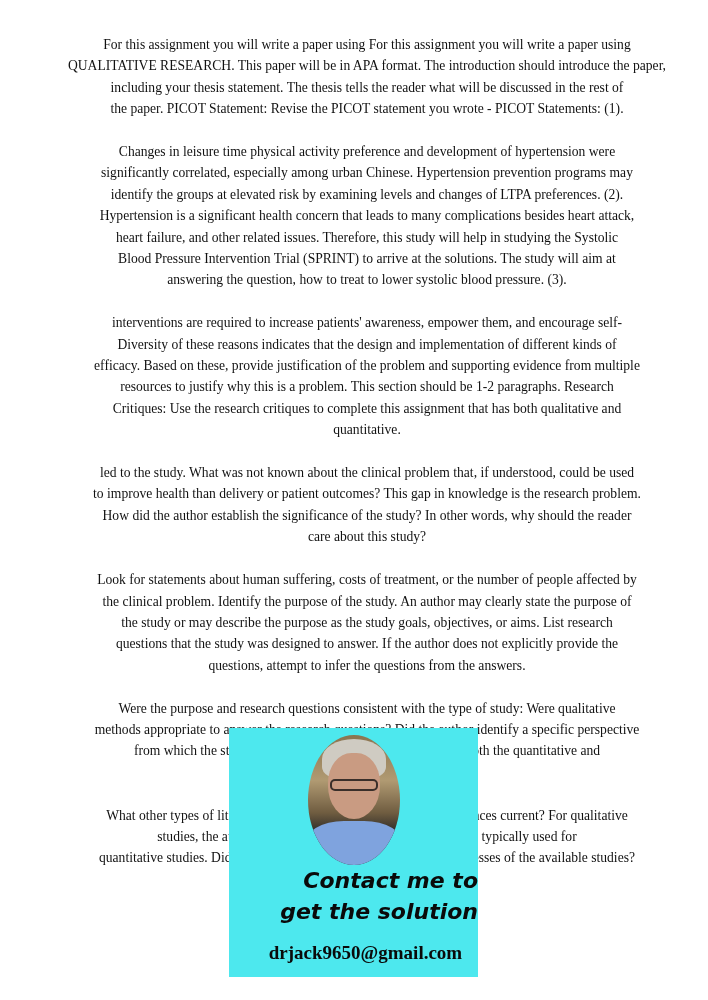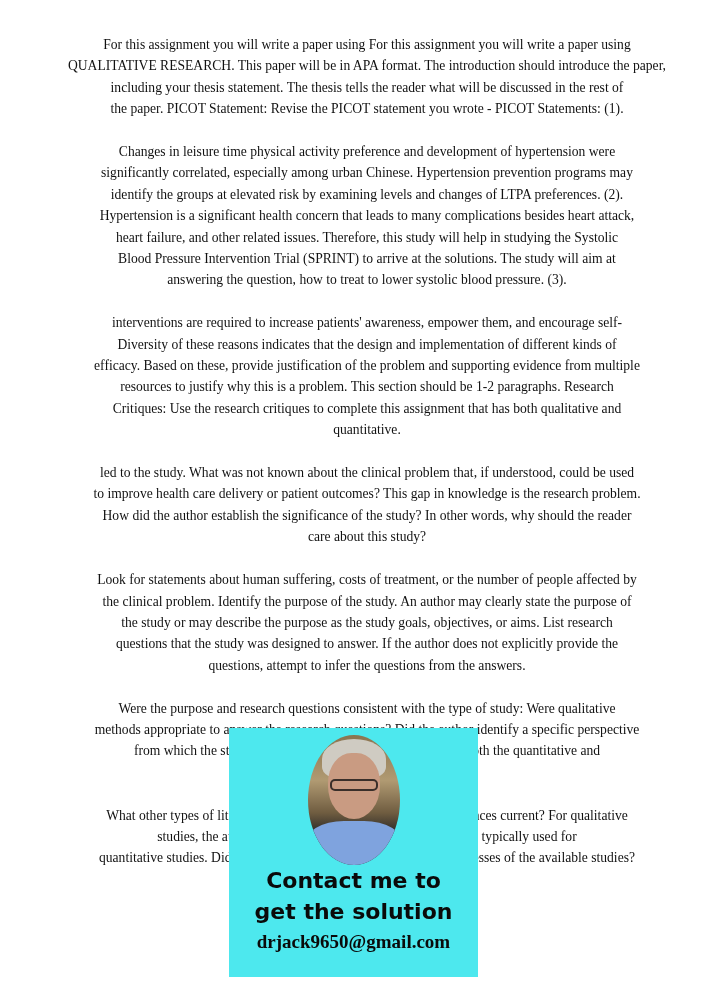--- a/index.html
+++ b/index.html
@@ -33,30 +33,30 @@
   }
   .photo .glasses {
     position: absolute; left: 22px; top: 44px; width: 48px; height: 12px;
     border: 2px solid #3a2f2a; border-radius: 5px; box-sizing: border-box;
   }
   .photo .shirt {
     position: absolute; left: -4px; top: 86px; width: 100px; height: 60px;
     background: #7fa3de; border-radius: 40% 40% 0 0;
   }
   .contact {
-    position: absolute; left: 0; width: 249px; text-align: center;
+    position: absolute; left: 0; width: 249px; text-align: right;
     font-family: "DejaVu Sans", "Liberation Sans", sans-serif; font-weight: bold;
-    font-size: 22px; color: #0a0a0a; line-height: 30px;
+    font-size: 22px; color: #0a0a0a; line-height: 30px; font-style: italic;
   }
   .contact.l1 { top: 138px; }
   .contact.l2 { top: 169px; }
   .email {
-    position: absolute; left: 0; top: 203px; width: 249px; text-align: center;
+    position: absolute; left: 0; top: 214px; width: 249px; text-align: center;
     font-family: "Liberation Serif", "DejaVu Serif", serif; font-weight: bold;
-    font-size: 19px; color: #0a0a0a;
+    font-size: 19px; color: #0a0a0a; padding-left: 12px;
   }
 </style>
 </head>
 <body>
 
 <div class="doc">
   <p>
     <span class="line">For this assignment you will write a paper using For this assignment you will write a paper using</span>
     <span class="line">QUALITATIVE RESEARCH. This paper will be in APA format. The introduction should introduce the paper,</span>
     <span class="line">including your thesis statement. The thesis tells the reader what will be discussed in the rest of</span>
@@ -74,21 +74,21 @@
   <p>
     <span class="line">interventions are required to increase patients' awareness, empower them, and encourage self-</span>
     <span class="line">Diversity of these reasons indicates that the design and implementation of different kinds of</span>
     <span class="line">efficacy. Based on these, provide justification of the problem and supporting evidence from multiple</span>
     <span class="line">resources to justify why this is a problem. This section should be 1-2 paragraphs. Research</span>
     <span class="line">Critiques: Use the research critiques to complete this assignment that has both qualitative and</span>
     <span class="line">quantitative.</span>
   </p>
   <p>
     <span class="line">led to the study. What was not known about the clinical problem that, if understood, could be used</span>
-    <span class="line">to improve health care delivery or patient outcomes? This gap in knowledge is the research problem.</span>
+    <span class="line">to improve health than delivery or patient outcomes? This gap in knowledge is the research problem.</span>
     <span class="line">How did the author establish the significance of the study? In other words, why should the reader</span>
     <span class="line">care about this study?</span>
   </p>
   <p>
     <span class="line">Look for statements about human suffering, costs of treatment, or the number of people affected by</span>
     <span class="line">the clinical problem. Identify the purpose of the study. An author may clearly state the purpose of</span>
     <span class="line">the study or may describe the purpose as the study goals, objectives, or aims. List research</span>
     <span class="line">questions that the study was designed to answer. If the author does not explicitly provide the</span>
     <span class="line">questions, attempt to infer the questions from the answers.</span>
   </p>

